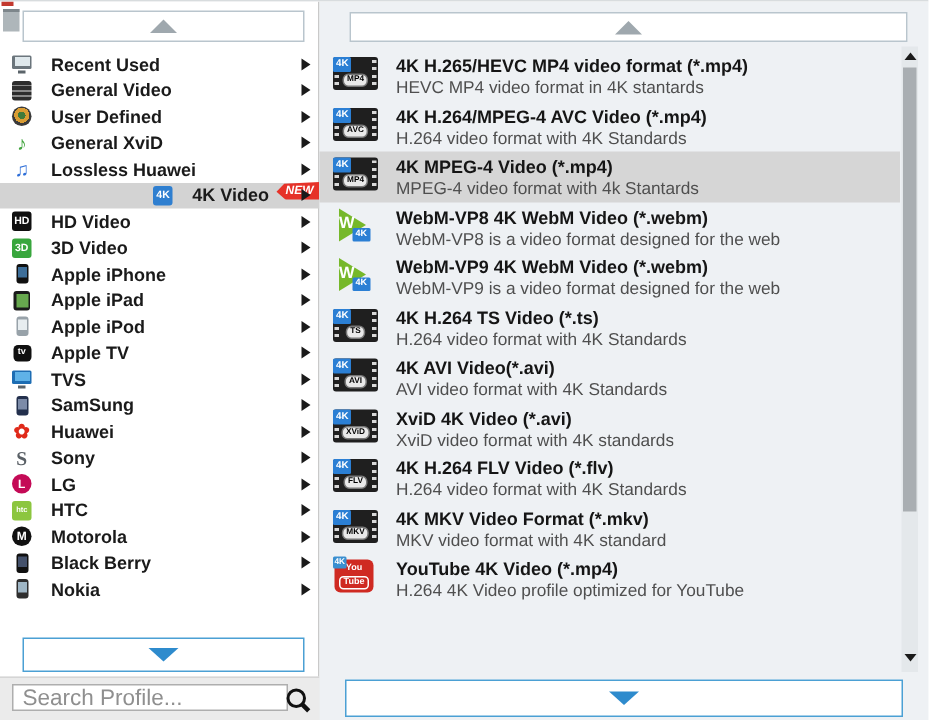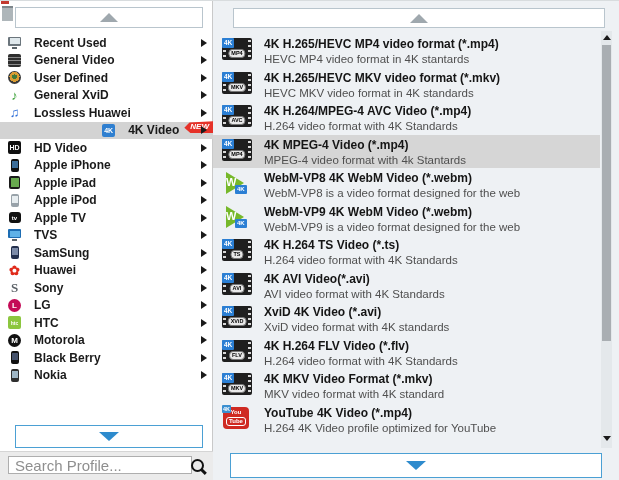--- a/index.html
+++ b/index.html
@@ -162,20 +162,27 @@
         </div>
         <div class="cat-row">
           <span class="cat-icon">
             <span class="ic-square" style="background: rgb(16, 16, 16); font-size: 7px;">HD</span>
           </span>
           <span class="cat-label">HD Video</span>
           <span class="cat-arrow"></span>
         </div>
         <div class="cat-row">
           <span class="cat-icon">
+            <span class="ic-square" style="background: rgb(56, 166, 61); font-size: 7px;">3D</span>
+          </span>
+          <span class="cat-label">3D Video</span>
+          <span class="cat-arrow"></span>
+        </div>
+        <div class="cat-row">
+          <span class="cat-icon">
             <span class="ic-phone" style="background: rgb(16, 16, 16);">
               <i style="background: rgb(61, 110, 153);"></i>
             </span>
           </span>
           <span class="cat-label">Apple iPhone</span>
           <span class="cat-arrow"></span>
         </div>
         <div class="cat-row">
           <span class="cat-icon">
             <span class="ic-tablet" style="background: rgb(26, 26, 26);">
@@ -295,32 +302,20 @@
         <div class="fmt-row">
           <div class="fmt-icon-box">
             <div class="film-icon">
               <span class="chip-4k">4K</span>
               <span class="film-fmt">MP4</span>
             </div>
           </div>
           <div class="fmt-text">
             <div class="fmt-title">4K H.265/HEVC MP4 video format (*.mp4)</div>
             <div class="fmt-sub">HEVC MP4 video format in 4K stantards</div>
-          </div>
-        </div>
-        <div class="fmt-row">
-          <div class="fmt-icon-box">
-            <div class="film-icon">
-              <span class="chip-4k">4K</span>
-              <span class="film-fmt">MKV</span>
-            </div>
-          </div>
-          <div class="fmt-text">
-            <div class="fmt-title">4K H.265/HEVC MKV video format (*.mkv)</div>
-            <div class="fmt-sub">HEVC MKV video format in 4K standards</div>
           </div>
         </div>
         <div class="fmt-row">
           <div class="fmt-icon-box">
             <div class="film-icon">
               <span class="chip-4k">4K</span>
               <span class="film-fmt">AVC</span>
             </div>
           </div>
           <div class="fmt-text">

